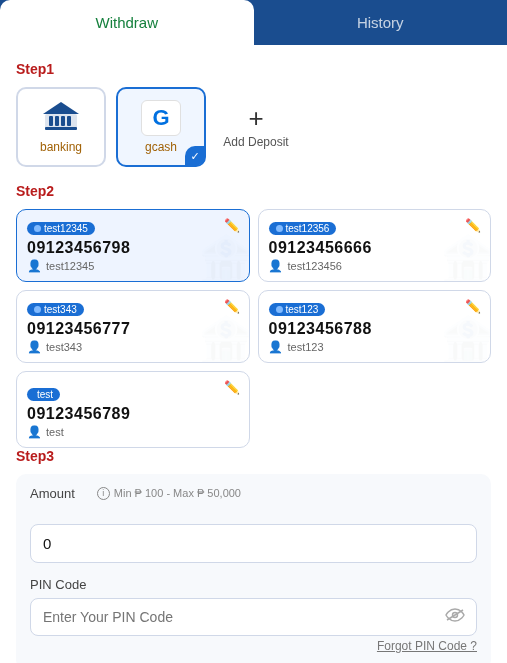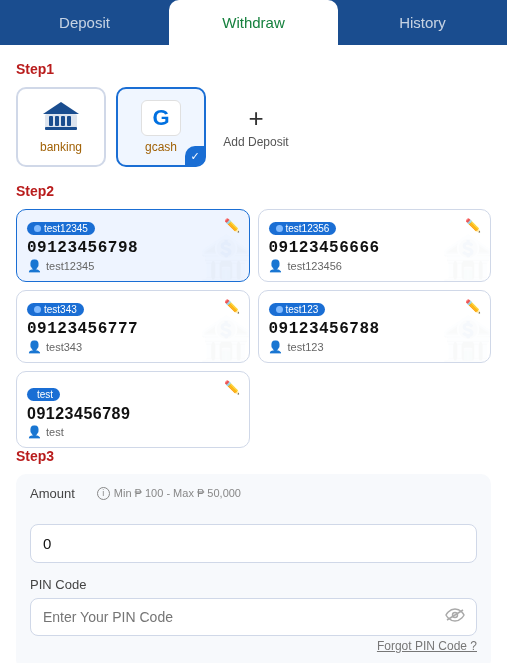--- a/index.html
+++ b/index.html
@@ -172,21 +172,20 @@
       height: 7px;
       border-radius: 50%;
       background: #80baff;
       display: inline-block;
     }
     .account-number-card .number {
       font-size: 16px;
       font-weight: 700;
       color: #111;
       letter-spacing: 0.5px;
-      font-family: Liberation Mono, monospace;
     }
     .account-number-card .name-row {
       display: flex;
       align-items: center;
       gap: 4px;
       margin-top: 2px;
     }
     .account-number-card .name-text {
       font-size: 11px;
       color: #666;
@@ -320,21 +319,20 @@
       cursor: pointer;
     }
 
     
     .person-icon { font-size: 12px; color: #888; }
   </style>
 </head>
 <body>
 
 <div class="tabs">
-  <div class="tab">Deposit</div>
   <div class="tab active">Withdraw</div>
   <div class="tab">History</div>
 </div>
 
 <div class="content">
 
   <div class="step-label">Step1</div>
   <div class="account-types">
 
     <div class="account-card">

